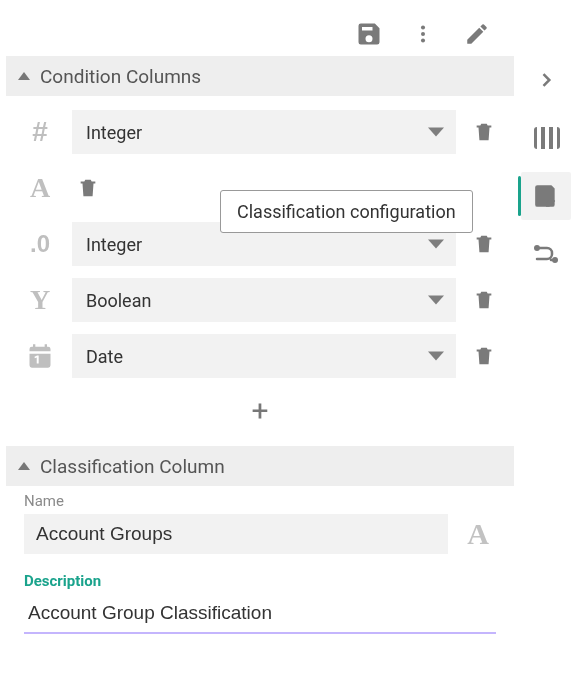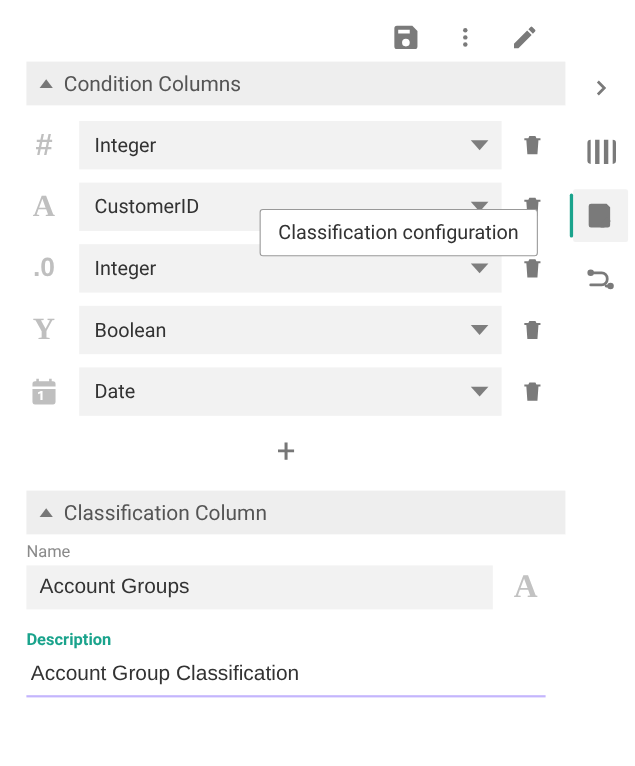--- a/index.html
+++ b/index.html
@@ -15,21 +15,21 @@
   
   .side-rail { position: absolute; top: 56px; right: 4px; width: 54px; display: flex; flex-direction: column; align-items: center; gap: 10px; }
   .rail-btn { width: 50px; height: 48px; display: flex; align-items: center; justify-content: center; color: #7a7a7a; cursor: pointer; position: relative; border-radius: 2px; }
   .rail-btn.active { background: #f2f2f2; }
   .rail-btn.active::before { content: ""; position: absolute; left: -3px; top: 4px; bottom: 4px; width: 3px; background: #1aa38c; border-radius: 2px; }
   .rail-btn svg { display: block; }
 
   
   .main { position: absolute; left: 6px; top: 56px; width: 508px; }
 
-  .section-header { background: #eeeeee; height: 40px; display: flex; align-items: center; padding: 0 10px; gap: 10px; color: #555; font-size: 19px; font-weight: 400; margin-left: 18px; }
+  .section-header { background: #eeeeee; height: 40px; display: flex; align-items: center; padding: 0 10px; gap: 10px; color: #555; font-size: 19px; font-weight: 400; }
   .section-header .tri { width: 0; height: 0; border-left: 6px solid transparent; border-right: 6px solid transparent; border-bottom: 8px solid #777; transform: rotate(180deg); margin-left: 2px; }
   .section-header[data-collapsed="false"] .tri { transform: none; border-bottom-color: #777; }
 
   .section-body { background: #fff; padding: 8px 14px 10px 14px; }
 
   
   .cond-row { display: flex; align-items: center; height: 56px; gap: 12px; }
   .type-icon { width: 40px; color: #bfbfbf; display: flex; align-items: center; justify-content: center; font-size: 28px; font-weight: 700; }
   .type-icon.small { font-size: 24px; }
   .type-icon svg { display: block; }
@@ -103,21 +103,21 @@
   <div class="rail-btn">
     <svg width="28" height="24" viewBox="0 0 28 24" fill="none" stroke="currentColor" stroke-width="2.5">
       <circle cx="5" cy="6" r="3" fill="currentColor" stroke="none"></circle>
       <circle cx="23" cy="18" r="3" fill="currentColor" stroke="none"></circle>
       <path d="M8 6h7a5 5 0 0 1 5 5v1a5 5 0 0 1-5 5H5" stroke-linecap="round"></path>
       <path d="M20 18h-1" stroke-linecap="round"></path>
     </svg>
   </div>
 </div>
 
-<div class="tooltip" style="left:236px; top:190px;">
+<div class="tooltip" style="left:220px; top:190px;">
   <span>Classification configuration</span>
 </div>
 
 <div class="main">
 
   <div class="section-header" data-collapsed="false">
     <span class="tri"></span>
     <span>Condition Columns</span>
   </div>
   <div class="section-body">
@@ -132,26 +132,20 @@
       </div>
       <div class="trash">
         <svg width="22" height="24" viewBox="0 0 24 24" fill="currentColor">
               <path d="M6 7h12l-1 14H7L6 7zm3-4h6l1 2h4v2H4V5h4l1-2z"></path>
             </svg>
       </div>
     </div>
 
     <div class="cond-row">
       <div class="type-icon" style="font-family: Georgia, 'Times New Roman', serif;">A</div>
-      <div class="dropdown">
-        <div class="dropdown-field">
-              <span>CustomerID</span>
-            </div>
-        <div class="dropdown-caret"></div>
-      </div>
       <div class="trash">
         <svg width="22" height="24" viewBox="0 0 24 24" fill="currentColor">
               <path d="M6 7h12l-1 14H7L6 7zm3-4h6l1 2h4v2H4V5h4l1-2z"></path>
             </svg>
       </div>
     </div>
 
     <div class="cond-row">
       <div class="type-icon small" style="font-family: Arial, sans-serif; font-weight:800;">.0</div>
       <div class="dropdown">

